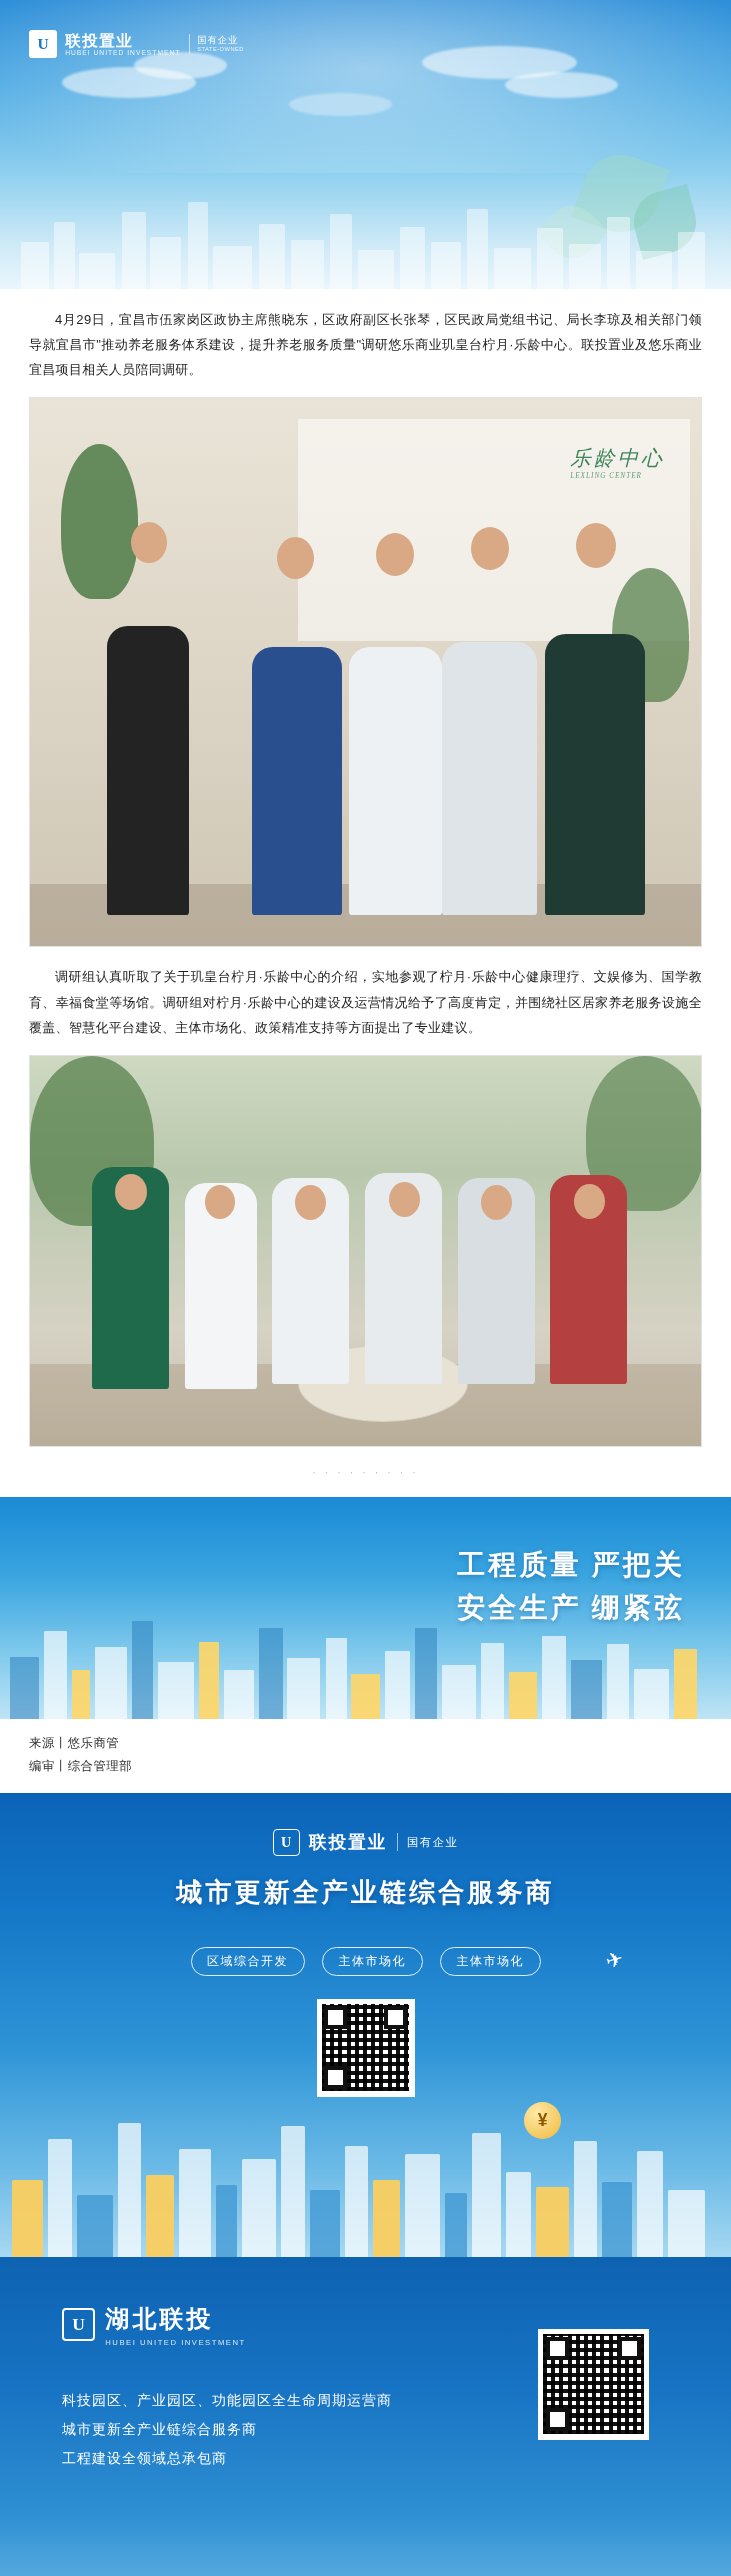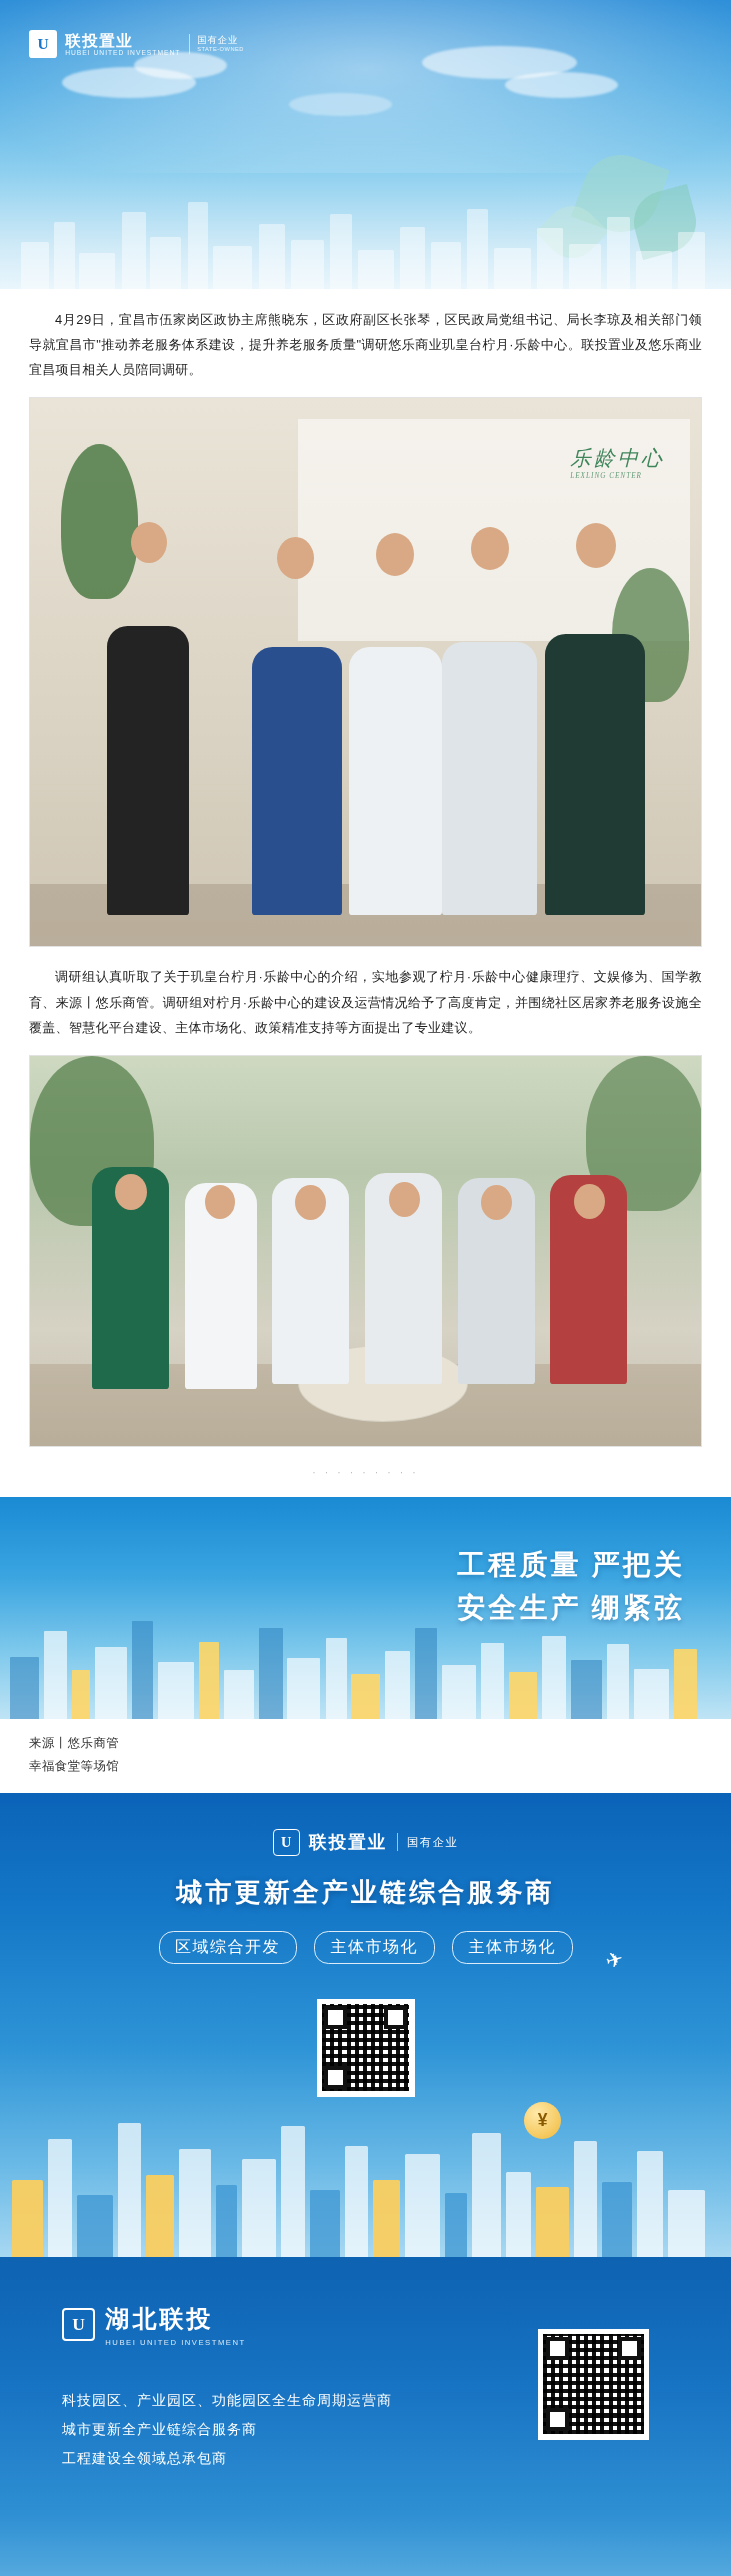--- a/index.html
+++ b/index.html
@@ -262,22 +262,23 @@
   .ad1-pills {
     position: absolute;
     left: 0; right: 0; top: 138px;
     display: flex; justify-content: center; gap: 17.5px;
   }
   .pill {
     padding: 5.2px 15.5px;
     border: 1px solid rgba(255,255,255,.85);
     border-radius: 14.4px;
     color: #ffffff;
-    font-size: 16px;
+    font-size: 12px;
     letter-spacing: 1.5px;
+    margin-top: 16px;
   }
   .ad1-qr {
     position: absolute;
     left: 50%; top: 206px;
     transform: translateX(-50%);
     width: 98px; height: 98px;
     background: #ffffff;
     padding: 5.2px;
   }
   .qr-grid {
@@ -438,21 +439,21 @@
     <div class="person" style="left:319px; width:93px; height:268px; background:#eef1f4;"></div>
     <div class="head" style="left:346px; top:135px; width:38px; height:43px;"></div>
 
     <div class="person" style="left:412px; width:95px; height:273px; background:#dfe4e8;"></div>
     <div class="head" style="left:441px; top:129px; width:38px; height:43px;"></div>
 
     <div class="person" style="left:515px; width:100px; height:281px; background:#1f3b33;"></div>
     <div class="head" style="left:546px; top:125px; width:40px; height:45px;"></div>
   </div>
 
-  <p class="para">调研组认真听取了关于玑皇台柠月·乐龄中心的介绍，实地参观了柠月·乐龄中心健康理疗、文娱修为、国学教育、来源丨悠乐商管。调研组对柠月·乐龄中心的建设及运营情况给予了高度肯定，并围绕社区居家养老服务设施全覆盖、智慧化平台建设、主体市场化、政策精准支持等方面提出了专业建议。</p>
+  <p class="para">调研组认真听取了关于玑皇台柠月·乐龄中心的介绍，实地参观了柠月·乐龄中心健康理疗、文娱修为、国学教育、幸福食堂等场馆。调研组对柠月·乐龄中心的建设及运营情况给予了高度肯定，并围绕社区居家养老服务设施全覆盖、智慧化平台建设、主体市场化、政策精准支持等方面提出了专业建议。</p>
 
   <div class="photo photo-2">
     <div class="ph-bg p2-bg"></div>
     <div class="ph-plant" style="left:0px;   top:0px;   width:124px; height:170px; opacity:.7;"></div>
     <div class="ph-plant" style="left:556px;top:0px;   width:118px; height:155px; opacity:.6;"></div>
     <div class="ph-floor" style="height:82px; background:rgba(150,130,100,.28);"></div>
     <div class="ph-table" style="left:268px; top:289px; width:170px; height:77px;"></div>
 
     <div class="person" style="left:62px; bottom:57px; width:77px; height:222px; background:#1f6a4a;"></div>
     <div class="head" style="left:85px; top:118px; width:32px; height:36px;"></div>
@@ -505,21 +506,21 @@
     <div class="qb-bld" style="left:542px;width:24px;  height:83px;"></div>
     <div class="qb-bld dark" style="left:571px;width:31px;  height:59px;"></div>
     <div class="qb-bld" style="left:607px;width:21.6px;  height:75px;"></div>
     <div class="qb-bld" style="left:634px;width:35px;  height:50px;"></div>
     <div class="qb-bld accent" style="left:674px;width:23px;  height:70px;"></div>
   </div>
 </div>
 
 <div class="source-block">
   <div class="source-line">来源丨悠乐商管</div>
-  <div class="source-line">幸福食堂等场馆</div>
+  <div class="source-line">编审丨综合管理部</div>
 </div>
 
 <div class="ad1">
   <div class="cloud c1" style="top:31px;left:41px;width:124px;height:26px;"></div>
   <div class="cloud c3" style="top:26px;left:515px;width:134px;height:27px;"></div>
 
   <div class="ad1-logo">
     <div class="mark">U</div>
     <div class="txt">联投置业</div>
     <div class="sep"></div>

